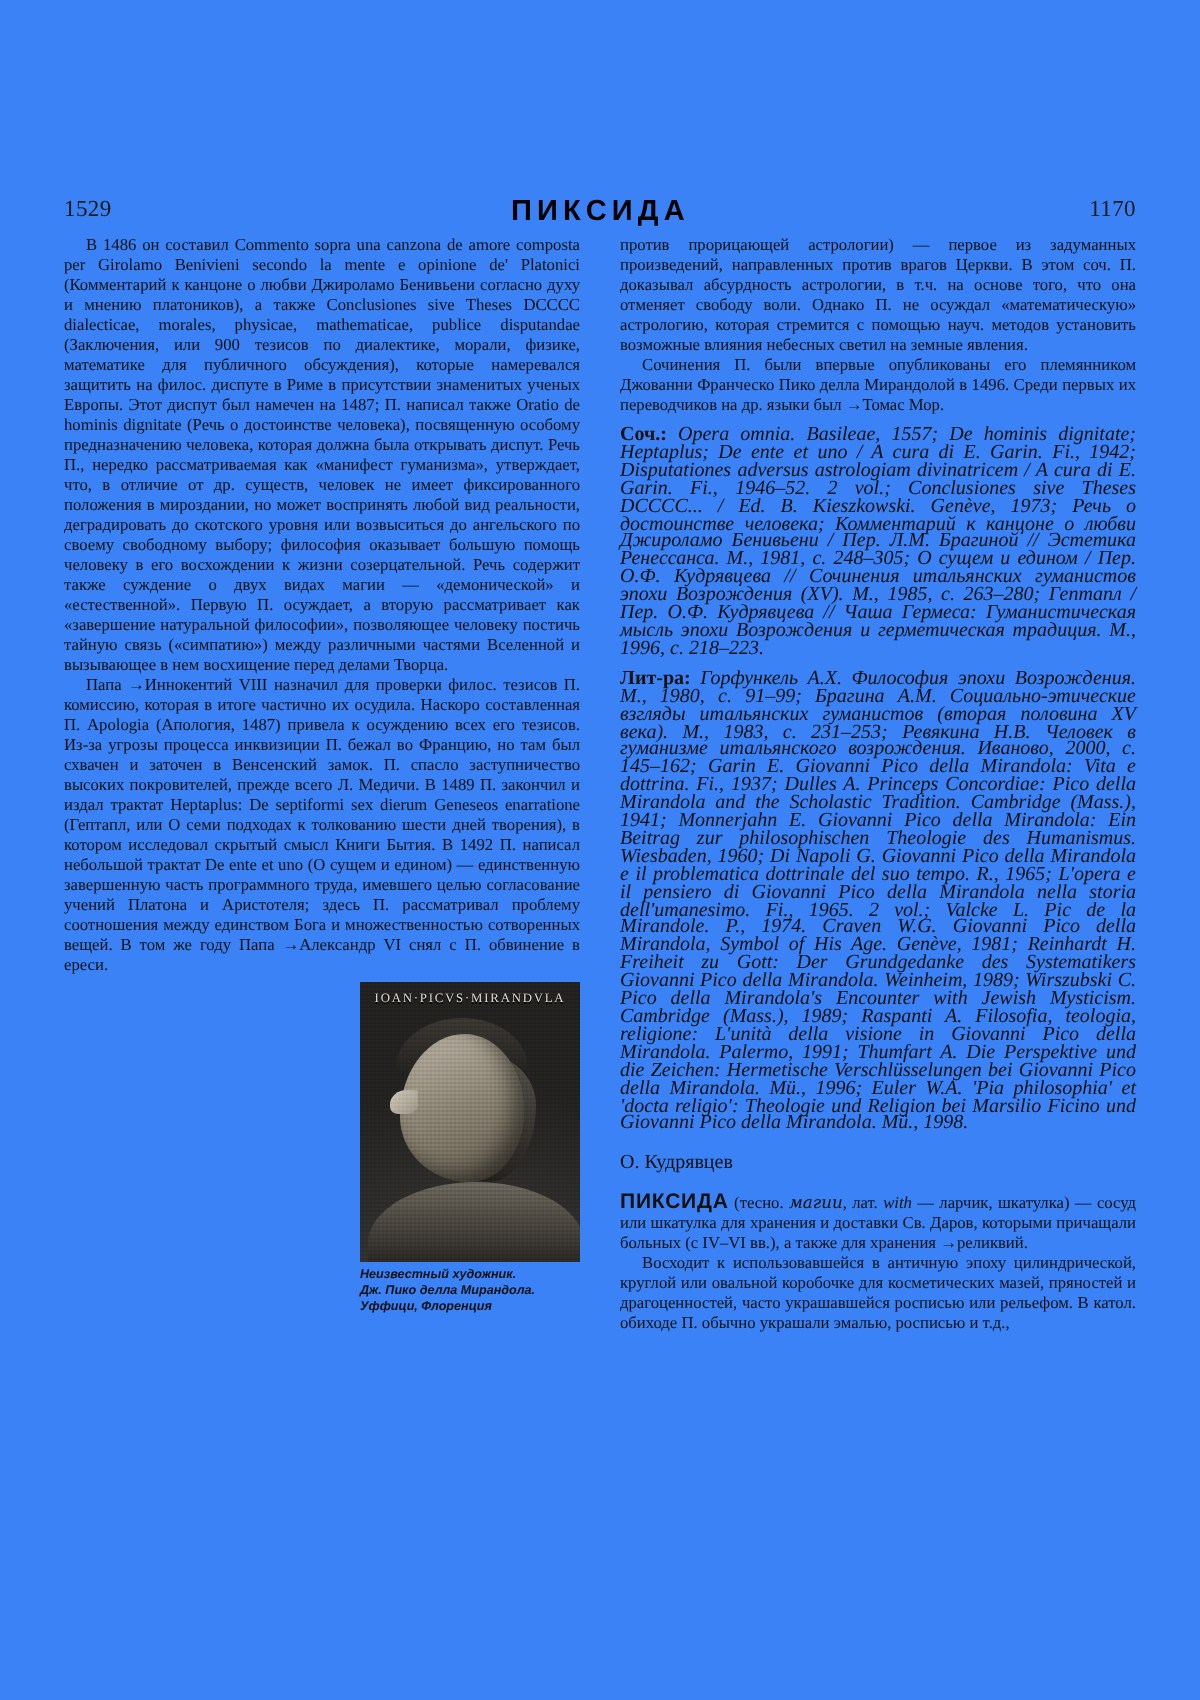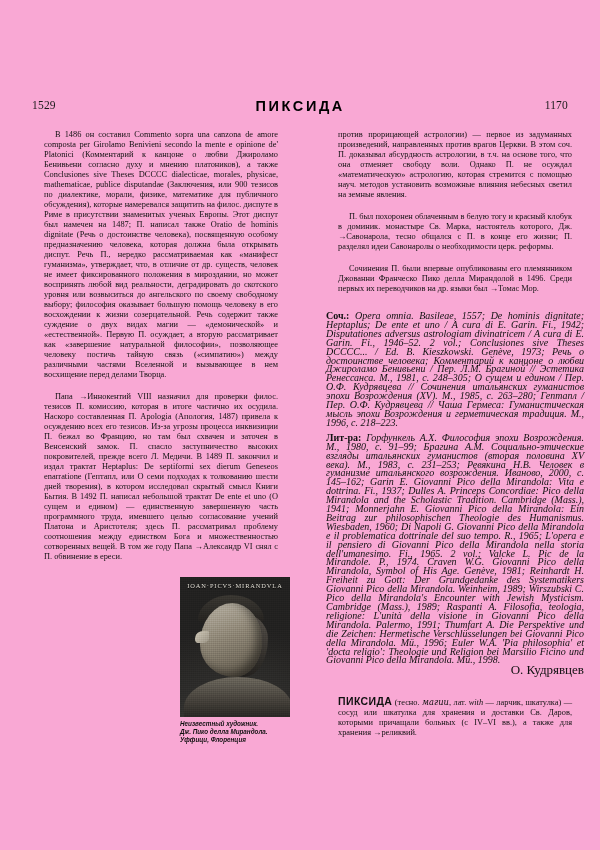--- a/index.html
+++ b/index.html
@@ -14,21 +14,21 @@
     font-family: "Liberation Serif", "DejaVu Serif", serif;
     color: #000000;
     overflow: hidden;
     position: relative;
   }
   .page {
     position: absolute;
     left: 0; top: 0;
     width: 600px;
     height: 850px;
-    background: #f9a8d4;
+    background: #3b82f6;
     box-sizing: border-box;
     padding: 0;
   }
   
   .running-head {
     position: absolute;
     left: 32px;
     top: 98px;
     width: 536px;
     height: 16px;
@@ -65,24 +65,24 @@
     width: 258px;
     height: 700px;
     font-size: 8.35px;
     line-height: 10.0px;
     text-align: justify;
     text-justify: inter-word;
     hyphens: manual;
     color: #111;
   }
   .col-left  { left: 0; }
-  .col-right { left: 294px; }
+  .col-right { left: 278px; }
 
   p {
-    margin: 12px;
+    margin: 0;
     text-align: justify;
   }
   p.ind { text-indent: 11px; }
   p.noind { text-indent: 0; }
   i, .it { font-style: italic; }
 
   
   .figure {
     float: right;
     width: 110px;
@@ -181,23 +181,22 @@
 
   
   .bib {
     font-size: 10px;
     line-height: 8.9px;
     text-align: justify;
     margin-top: 2px;
   }
   .bib .lbl { font-weight: bold; font-style: normal; }
   .sign {
-    text-align: right;
-    font-size: 13px;
-    margin-top: 0;
+    font-size: 10px;
+    margin-top: 10px;
     font-style: normal;
   }
   .entry-head {
     font-family: "Liberation Sans", sans-serif;
     font-weight: bold;
     font-size: 10.5px;
     letter-spacing: .4px;
   }
   .gap-lg { height: 9px; }
   .gap-sm { height: 4px; }
@@ -236,21 +235,20 @@
           <span>Дж. Пико делла Мирандола.</span>
           <span>Уффици, Флоренция</span>
         </div>
       </div>
 
     </div>
 
     <div class="col col-right">
 
       <p class="noind">против прорицающей астрологии) — первое из задуманных произведений, направленных против врагов Церкви. В этом соч. П. доказывал абсурдность астрологии, в т.ч. на основе того, что она отменяет свободу воли. Однако П. не осуждал «математическую» астрологию, которая стремится с помощью науч. методов установить возможные влияния небесных светил на земные явления.</p>
-      <p class="ind">П. был похоронен облаченным в белую тогу и красный клобук в доминик. монастыре Св. Марка, настоятель которого, Дж. →Савонарола, тесно общался с П. в конце его жизни; П. разделял идеи Савонаролы о необходимости церк. реформы.</p>
       <p class="ind">Сочинения П. были впервые опубликованы его племянником Джованни Франческо Пико делла Мирандолой в 1496. Среди первых их переводчиков на др. языки был →Томас Мор.</p>
 
       <div class="gap-sm"></div>
 
       <div class="bib">
         <span class="lbl">Соч.:</span>
         <span class="it">Opera omnia. Basileae, 1557; De hominis dignitate; Heptaplus; De ente et uno / A cura di E. Garin. Fi., 1942; Disputationes adversus astrologiam divinatricem / A cura di E. Garin. Fi., 1946–52. 2 vol.; Conclusiones sive Theses DCCCC... / Ed. B. Kieszkowski. Genève, 1973; Речь о достоинстве человека; Комментарий к канцоне о любви Джироламо Бенивьени / Пер. Л.М. Брагиной // Эстетика Ренессанса. М., 1981, с. 248–305; О сущем и едином / Пер. О.Ф. Кудрявцева // Сочинения итальянских гуманистов эпохи Возрождения (XV). М., 1985, с. 263–280; Гептапл / Пер. О.Ф. Кудрявцева // Чаша Гермеса: Гуманистическая мысль эпохи Возрождения и герметическая традиция. М., 1996, с. 218–223.</span>
       </div>
 
       <div class="gap-sm"></div>
@@ -259,16 +257,17 @@
         <span class="lbl">Лит-ра:</span>
         <span class="it">Горфункель А.Х. Философия эпохи Возрождения. М., 1980, с. 91–99; Брагина А.М. Социально-этические взгляды итальянских гуманистов (вторая половина XV века). М., 1983, с. 231–253; Ревякина Н.В. Человек в гуманизме итальянского возрождения. Иваново, 2000, с. 145–162; Garin E. Giovanni Pico della Mirandola: Vita e dottrina. Fi., 1937; Dulles A. Princeps Concordiae: Pico della Mirandola and the Scholastic Tradition. Cambridge (Mass.), 1941; Monnerjahn E. Giovanni Pico della Mirandola: Ein Beitrag zur philosophischen Theologie des Humanismus. Wiesbaden, 1960; Di Napoli G. Giovanni Pico della Mirandola e il problematica dottrinale del suo tempo. R., 1965; L'opera e il pensiero di Giovanni Pico della Mirandola nella storia dell'umanesimo. Fi., 1965. 2 vol.; Valcke L. Pic de la Mirandole. P., 1974. Craven W.G. Giovanni Pico della Mirandola, Symbol of His Age. Genève, 1981; Reinhardt H. Freiheit zu Gott: Der Grundgedanke des Systematikers Giovanni Pico della Mirandola. Weinheim, 1989; Wirszubski C. Pico della Mirandola's Encounter with Jewish Mysticism. Cambridge (Mass.), 1989; Raspanti A. Filosofia, teologia, religione: L'unità della visione in Giovanni Pico della Mirandola. Palermo, 1991; Thumfart A. Die Perspektive und die Zeichen: Hermetische Verschlüsselungen bei Giovanni Pico della Mirandola. Mü., 1996; Euler W.A. 'Pia philosophia' et 'docta religio': Theologie und Religion bei Marsilio Ficino und Giovanni Pico della Mirandola. Mü., 1998.</span>
       </div>
 
       <div class="sign">О. Кудрявцев</div>
 
       <div class="gap-lg"></div>
 
       <p class="noind"><span class="entry-head">ПИКСИДА</span><span> (тесно. </span><span class="it gk">магии</span><span>, лат. </span><span class="it">with</span><span> — ларчик, шкатулка) — сосуд или шкатулка для хранения и доставки Св. Даров, которыми причащали больных (с IV–VI вв.), а также для хранения →реликвий.</span></p>
 
+      <p class="ind">Восходит к использовавшейся в античную эпоху цилиндрической, круглой или овальной коробочке для косметических мазей, пряностей и драгоценностей, часто украшавшейся росписью или рельефом. В катол. обиходе П. обычно украшали эмалью, росписью и т.д.,</p>
     </div>
 
   </div>
 </div>
 
 </body></html>

